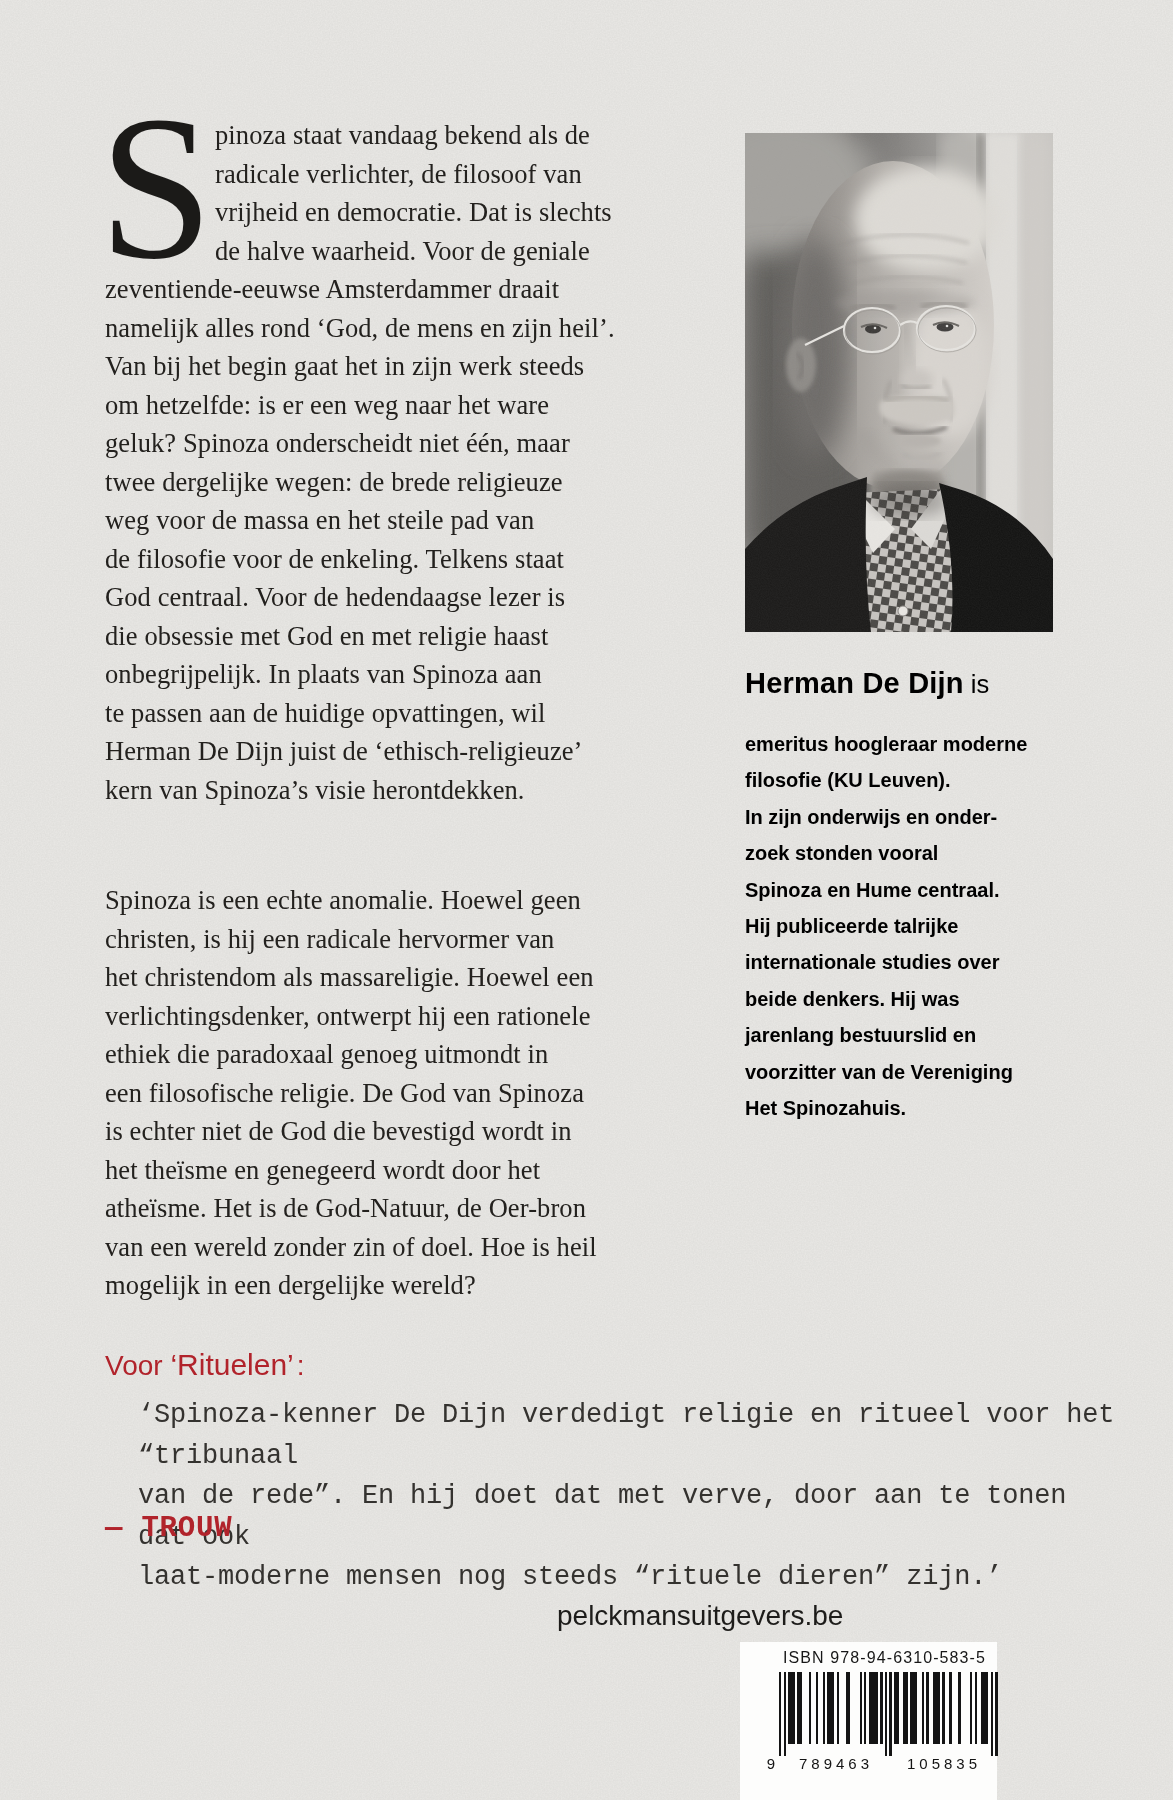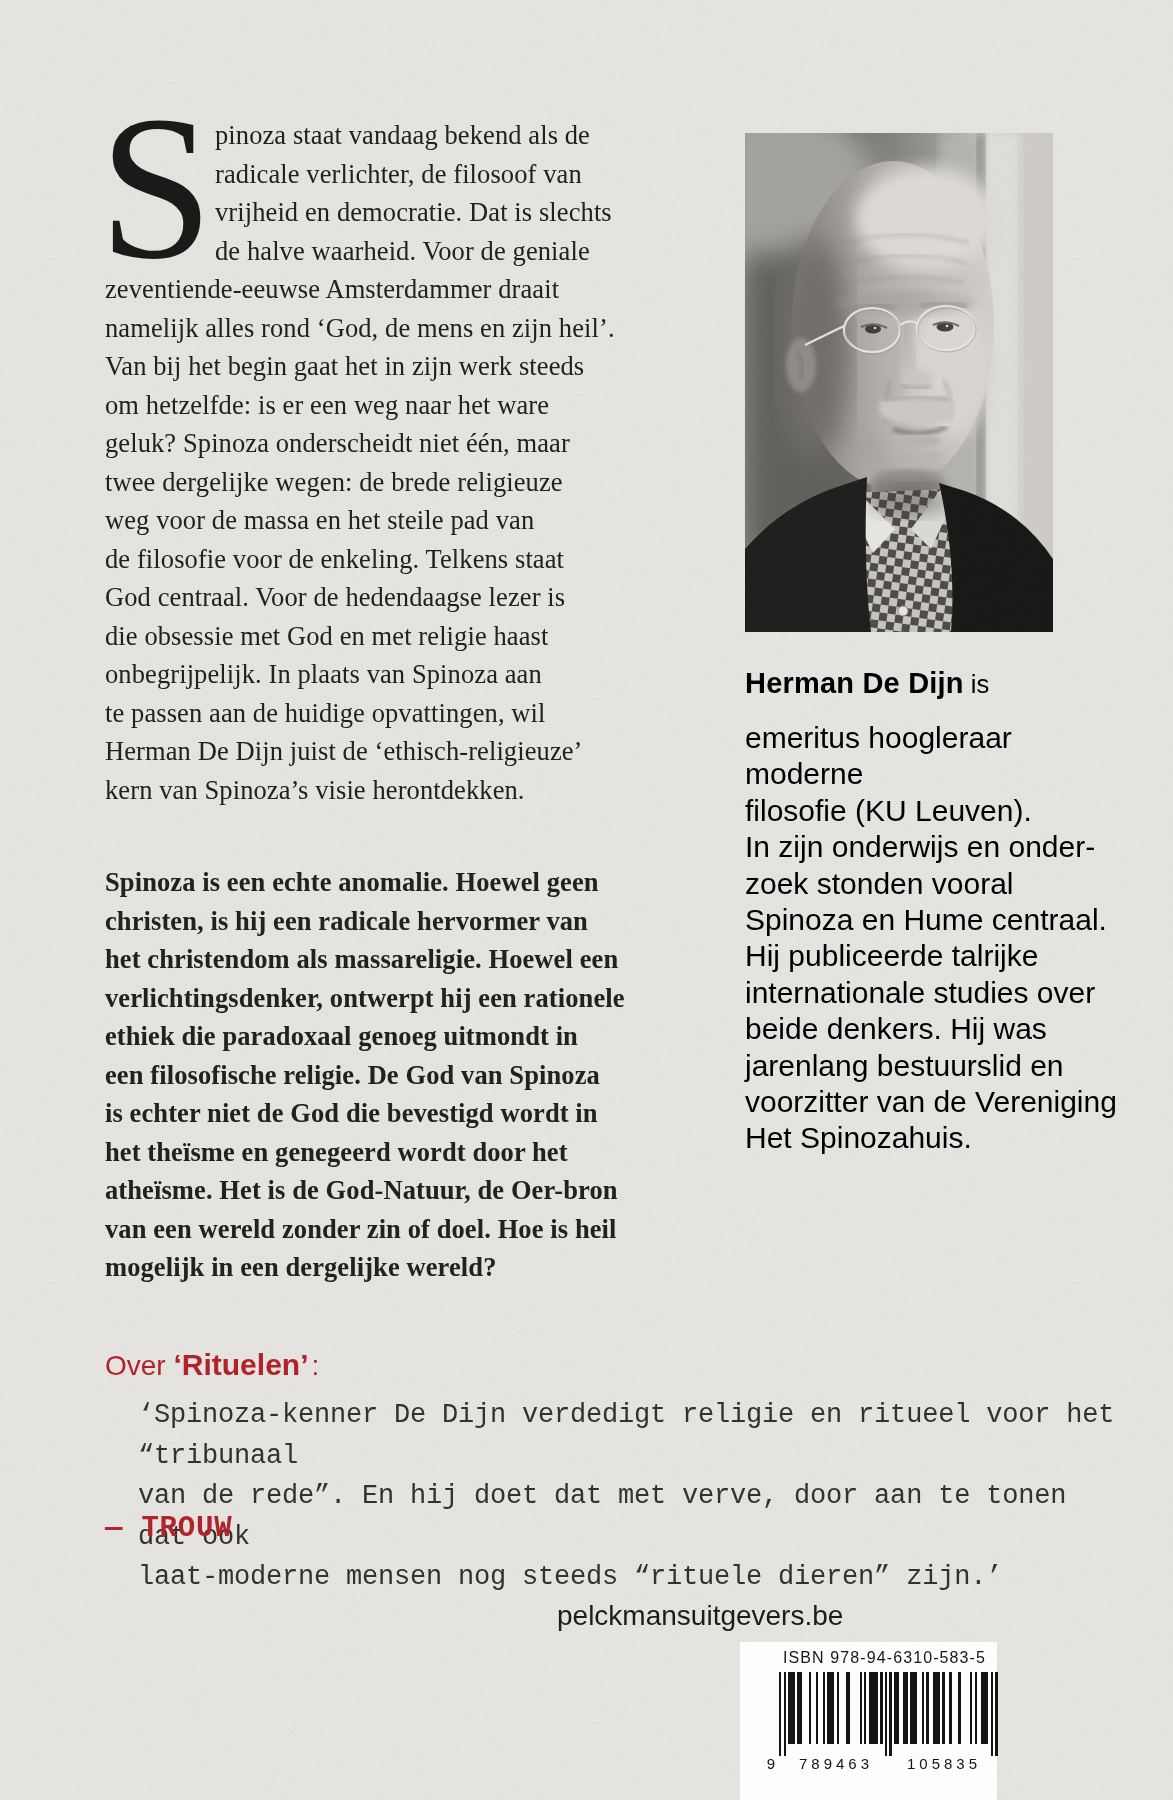--- a/index.html
+++ b/index.html
@@ -25,41 +25,41 @@
     font-size: 26.5px; line-height: 38.5px; letter-spacing: 0.1px;
   }
   .dropcap-float {
     float: left; width: 110px; height: 150px; position: relative;
   }
   .dropcap-float span {
     position: absolute; left: -6px; top: -31px;
     font-size: 205px; line-height: 1; color: #1b1a18;
   }
   .para { white-space: pre-line; }
-  .para-2 { margin-top: 54px; font-weight: bold; }
+  .para-2 { margin-top: 72px; }
 
   
   .photo { position: absolute; left: 745px; top: 133px; width: 308px; height: 499px; }
 
   
   .bio {
     position: absolute; left: 745px; top: 664px; width: 372px;
     font-family: "Liberation Sans", sans-serif; color: #000000;
   }
   .bio-line1 { line-height: 38px; }
   .bio-name { font-size: 29px; font-weight: bold; letter-spacing: 0.2px; }
   .bio-suffix { font-size: 25.5px; }
-  .bio-text { font-size: 30px; line-height: 36.4px; white-space: pre-line; margin-top: 13px; }
+  .bio-text { font-size: 20px; line-height: 36.4px; white-space: pre-line; margin-top: 19px; font-weight: bold; }
 
   
   .review-heading {
     position: absolute; left: 105px; top: 1348px;
     font-family: "Liberation Sans", sans-serif; color: #b1232b; font-size: 28px;
   }
-  .review-title { font-weight: bold; font-size: 30px; }
+  .review-title { font-weight: normal; font-size: 30px; }
   .review-colon { padding-left: 3px; }
   .review-quote {
     position: absolute; left: 138px; top: 1395px; width: 990px;
     font-family: Liberation Mono, monospace; font-size: 27px;
     line-height: 40.5px; color: #34322f; white-space: pre-line; letter-spacing: -0.2px;
   }
   .review-source {
     position: absolute; left: 105px; top: 1512px;
     font-family: Liberation Mono, monospace; font-weight: bold;
     font-size: 29px; color: #b1232b; letter-spacing: 0.8px; text-align: right;
@@ -250,21 +250,21 @@
 zoek stonden vooral
 Spinoza en Hume centraal.
 Hij publiceerde talrijke
 internationale studies over
 beide denkers. Hij was
 jarenlang bestuurslid en
 voorzitter van de Vereniging
 Het Spinozahuis.</div>
     </div>
 
-    <div class="review-heading"><span>Over </span><span class="review-title">‘Rituelen’</span><span class="review-colon">:</span></div>
+    <div class="review-heading"><span>Voor </span><span class="review-title">‘Rituelen’</span><span class="review-colon">:</span></div>
     <div class="review-quote">‘Spinoza-kenner De Dijn verdedigt religie en ritueel voor het “tribunaal
 van de rede”. En hij doet dat met verve, door aan te tonen dat ook
 laat-moderne mensen nog steeds “rituele dieren” zijn.’</div>
     <div class="review-source">— TROUW</div>
 
     <div class="publisher">pelckmansuitgevers.be</div>
 
     <div class="isbn-box">
       <div class="isbn-label">ISBN 978-94-6310-583-5</div>
       <svg class="barcode-svg" width="240" height="100" viewBox="0 0 240 100">

